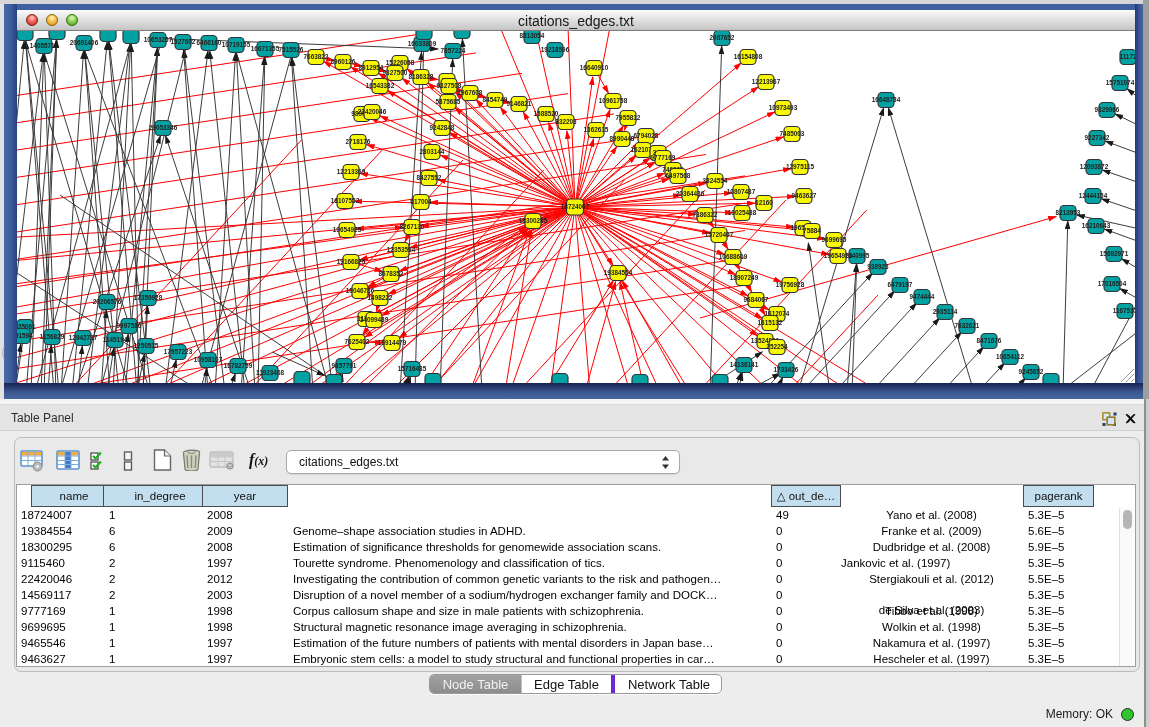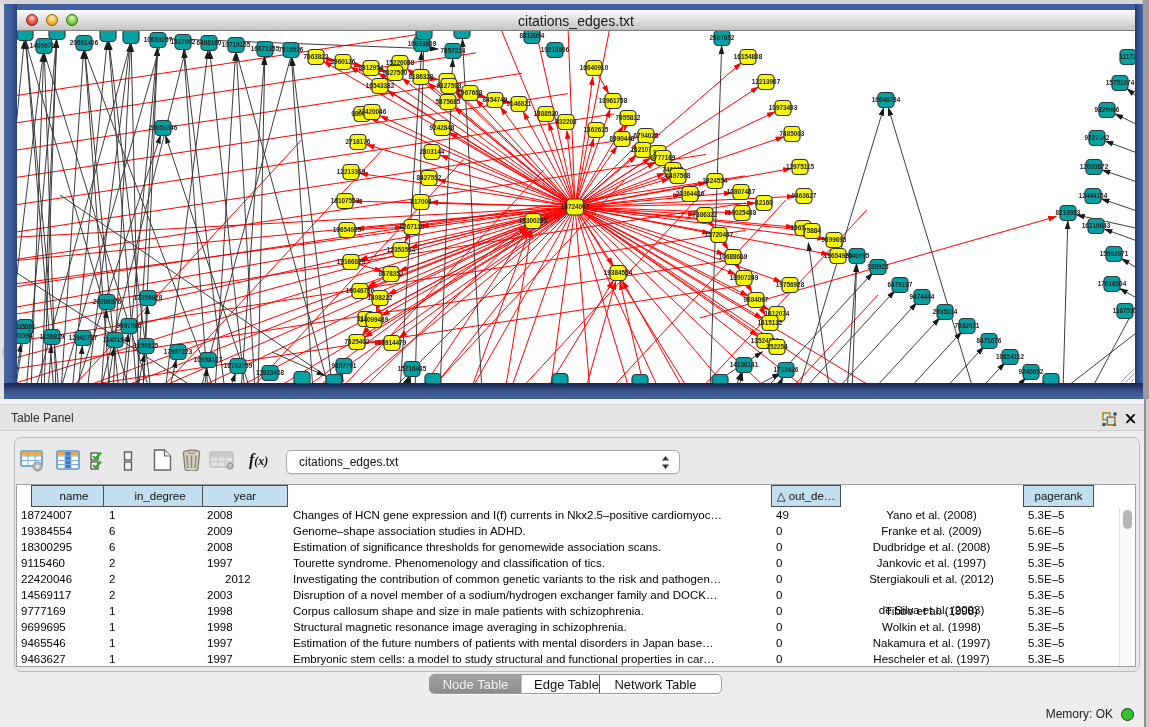--- a/index.html
+++ b/index.html
@@ -45,21 +45,21 @@
 .cell { position:absolute; font-size:11.5px; color:#000; white-space:nowrap; }
 #vscroll { position:absolute; right:1px; top:23px; width:15px; height:158px; background:#fafafa; border-left:1px solid #e0e0e0;}
 #vthumb { position:absolute; left:3px; top:2px; width:9px; height:19px; background:#b5b5b5; border-radius:5px; }
 
 
 #tabs { left:429px; top:674px; width:293px; height:20px; border:1px solid #9a9a9a; border-radius:5px;
   background:#fff; overflow:hidden; box-shadow:0 1px 0 rgba(255,255,255,.7);}
 .tab { position:absolute; top:0; height:20px; font-size:13px; text-align:center; line-height:19px; color:#111; }
 #tab1 { left:0; width:91px; background:linear-gradient(#a2a2a2,#8a8a8a); color:#f2f2f2; }
 #tab2 { left:91px; width:90px; border-left:1px solid #c0c0c0; }
-#tab3 { left:169px; width:112px; border-left:1px solid #6d28d9; }
+#tab3 { left:181px; width:112px; border-left:4px solid #6d28d9; }
 
 #status { left:0; top:694px; width:1149px; height:33px; }
 #memtxt { position:absolute; right:36px; top:13px; font-size:12px; color:#1a1a1a; }
 #memdot { position:absolute; right:15px; top:14px; width:13px; height:13px; border-radius:50%;
   background:#31c42e; border:1.5px solid #2b2b2b; }
 #rightline { left:1144px; top:399px; width:2px; height:328px; background:#8f8f8f; }
 #redge2 { left:1146px; top:399px; width:3px; height:328px; background:#cdcdcd; }
 </style>
 </head>
 <body>
@@ -700,21 +700,20 @@
   </div>
   <div id="table">
       <div class="hrow" style="left:14px;width:86px">name</div>
       <div class="hrow" style="left:86px;width:114px">in_degree</div>
       <div class="hrow" style="left:185px;width:86px">year</div>
       <div class="hrow" style="left:754px;width:70px">△ out_de…</div>
       <div class="hrow" style="left:1006px;width:71px">pagerank</div>
       <div class="cell" style="left:4px;top:24px">18724007</div>
       <div class="cell" style="left:92px;top:24px">1</div>
       <div class="cell" style="left:190px;top:24px">2008</div>
-      <div class="cell" style="left:276px;top:24px;max-width:476px;overflow:hidden">Changes of HCN gene expression and I(f) currents in Nkx2.5–positive cardiomyoc…</div>
       <div class="cell" style="left:759px;top:24px">49</div>
       <div class="cell" style="left:824px;width:181px;text-align:center;top:24px">Yano et al. (2008)</div>
       <div class="cell" style="left:1011px;top:24px">5.3E–5</div>
       <div class="cell" style="left:4px;top:40px">19384554</div>
       <div class="cell" style="left:92px;top:40px">6</div>
       <div class="cell" style="left:190px;top:40px">2009</div>
       <div class="cell" style="left:276px;top:40px;max-width:476px;overflow:hidden">Genome–shape association studies in ADHD.</div>
       <div class="cell" style="left:759px;top:40px">0</div>
       <div class="cell" style="left:824px;width:181px;text-align:center;top:40px">Franke et al. (2009)</div>
       <div class="cell" style="left:1011px;top:40px">5.6E–5</div>
@@ -723,25 +722,25 @@
       <div class="cell" style="left:190px;top:56px">2008</div>
       <div class="cell" style="left:276px;top:56px;max-width:476px;overflow:hidden">Estimation of significance thresholds for genomewide association scans.</div>
       <div class="cell" style="left:759px;top:56px">0</div>
       <div class="cell" style="left:824px;width:181px;text-align:center;top:56px">Dudbridge et al. (2008)</div>
       <div class="cell" style="left:1011px;top:56px">5.9E–5</div>
       <div class="cell" style="left:4px;top:72px">9115460</div>
       <div class="cell" style="left:92px;top:72px">2</div>
       <div class="cell" style="left:190px;top:72px">1997</div>
       <div class="cell" style="left:276px;top:72px;max-width:476px;overflow:hidden">Tourette syndrome. Phenomenology and classification of tics.</div>
       <div class="cell" style="left:759px;top:72px">0</div>
-      <div class="cell" style="left:824px;width:181px;text-align:center;top:72px">Jankovic et al. (1997)</div>
+      <div class="cell" style="left:824px;width:181px;top:72px">Jankovic et al. (1997)</div>
       <div class="cell" style="left:1011px;top:72px">5.3E–5</div>
       <div class="cell" style="left:4px;top:88px">22420046</div>
       <div class="cell" style="left:92px;top:88px">2</div>
-      <div class="cell" style="left:208px;top:88px">2012</div>
+      <div class="cell" style="left:190px;top:88px">2012</div>
       <div class="cell" style="left:276px;top:88px;max-width:476px;overflow:hidden">Investigating the contribution of common genetic variants to the risk and pathogen…</div>
       <div class="cell" style="left:759px;top:88px">0</div>
       <div class="cell" style="left:824px;width:181px;text-align:center;top:88px">Stergiakouli et al. (2012)</div>
       <div class="cell" style="left:1011px;top:88px">5.5E–5</div>
       <div class="cell" style="left:4px;top:104px">14569117</div>
       <div class="cell" style="left:92px;top:104px">2</div>
       <div class="cell" style="left:190px;top:104px">2003</div>
       <div class="cell" style="left:276px;top:104px;max-width:476px;overflow:hidden">Disruption of a novel member of a sodium/hydrogen exchanger family and DOCK…</div>
       <div class="cell" style="left:759px;top:104px">0</div>
       <div class="cell" style="left:824px;width:181px;text-align:center;top:119px">de Silva et al. (2003)</div>

